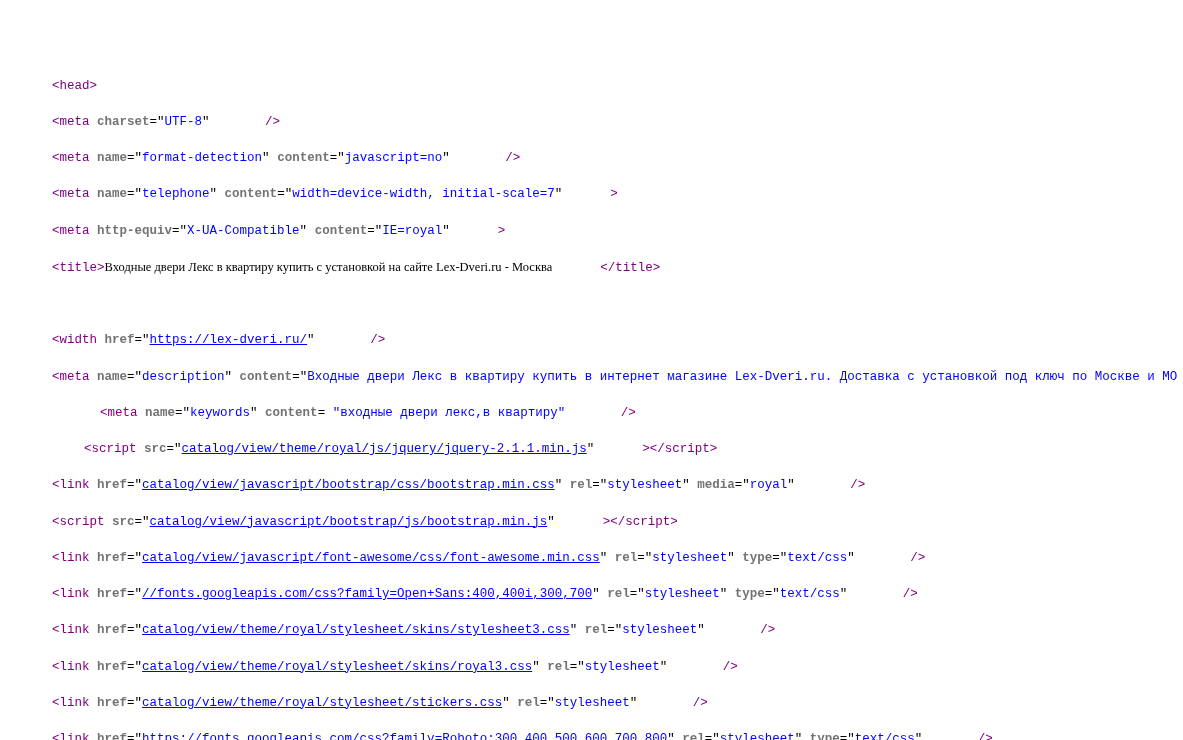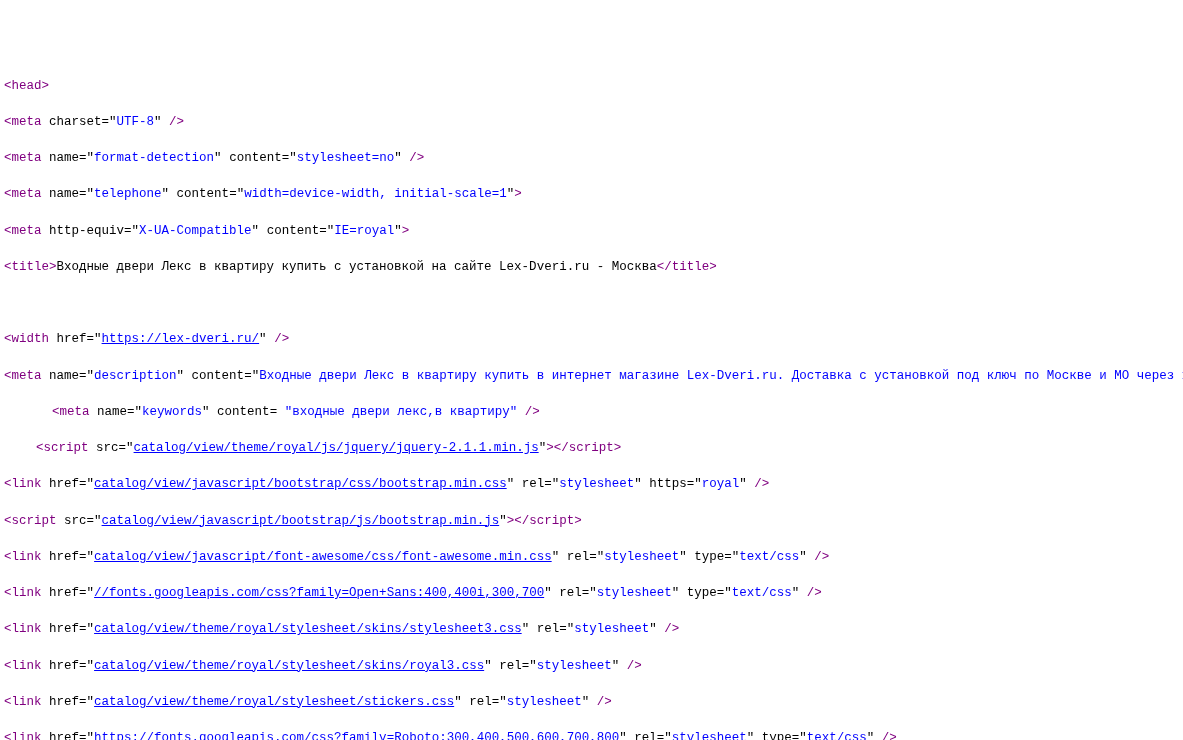--- a/index.html
+++ b/index.html
@@ -5,46 +5,46 @@
   body {
     margin: 0;
     padding: 4px;
     font-family: Consolas, "Courier New", monospace;
     font-size: 12.5px;
     line-height: 1.45;
     white-space: pre;
     color: #000;
     background: #fff;
   }
-  .tag { color: #800080; }
-  .attr-name { color: #000000; }
+  .tag { color: #800080; margin-left: 48px; }
+  .attr-name { color: #737373; font-weight: bold; }
   .attr-val { color: #0000ff; }
   .link { color: #0000ff; text-decoration: underline; }
-  .txt { color: #000; }
+  .txt { color: #000; font-family: Liberation Serif, serif; }
   .line { display: block; }
   .sp4 { margin-left: 32px; }
   .sp6 { margin-left: 48px; }
 </style>
 </head>
 <body>
 
 
 
 <div><span class="line"><span class="tag">&lt;<span>head</span>&gt;</span></span>
 <span class="line"><span class="tag">&lt;<span>meta</span></span> <span class="attr-name">charset</span>="<span class="attr-val">UTF-8</span>" <span class="tag">/&gt;</span></span>
-<span class="line"><span class="tag">&lt;<span>meta</span></span> <span class="attr-name">name</span>="<span class="attr-val">format-detection</span>" <span class="attr-name">content</span>="<span class="attr-val">stylesheet=no</span>" <span class="tag">/&gt;</span></span>
-<span class="line"><span class="tag">&lt;<span>meta</span></span> <span class="attr-name">name</span>="<span class="attr-val">telephone</span>" <span class="attr-name">content</span>="<span class="attr-val">width=device-width, initial-scale=1</span>"<span class="tag">&gt;</span></span>
+<span class="line"><span class="tag">&lt;<span>meta</span></span> <span class="attr-name">name</span>="<span class="attr-val">format-detection</span>" <span class="attr-name">content</span>="<span class="attr-val">javascript=no</span>" <span class="tag">/&gt;</span></span>
+<span class="line"><span class="tag">&lt;<span>meta</span></span> <span class="attr-name">name</span>="<span class="attr-val">telephone</span>" <span class="attr-name">content</span>="<span class="attr-val">width=device-width, initial-scale=7</span>"<span class="tag">&gt;</span></span>
 <span class="line"><span class="tag">&lt;<span>meta</span></span> <span class="attr-name">http-equiv</span>="<span class="attr-val">X-UA-Compatible</span>" <span class="attr-name">content</span>="<span class="attr-val">IE=royal</span>"<span class="tag">&gt;</span></span>
 <span class="line"><span class="tag">&lt;<span>title</span>&gt;</span><span class="txt">Входные двери Лекс в квартиру купить с установкой на сайте Lex-Dveri.ru - Москва</span><span class="tag">&lt;/<span>title</span>&gt;</span></span>
 <span class="line">&nbsp;</span>
 <span class="line"><span class="tag">&lt;<span>width</span></span> <span class="attr-name">href</span>="<a class="link"><span>https://lex-dveri.ru/</span></a>" <span class="tag">/&gt;</span></span>
 <span class="line"><span class="tag">&lt;<span>meta</span></span> <span class="attr-name">name</span>="<span class="attr-val">description</span>" <span class="attr-name">content</span>="<span class="attr-val">Входные двери Лекс в квартиру купить в интернет магазине Lex-Dveri.ru. Доставка с установкой под ключ по Москве и МО через 1-2 дня</span></span>
 <span class="line sp6"><span class="tag">&lt;<span>meta</span></span> <span class="attr-name">name</span>="<span class="attr-val">keywords</span>" <span class="attr-name">content</span>=<span class="attr-val"> "входные двери лекс,в квартиру"</span> <span class="tag">/&gt;</span></span>
 <span class="line sp4"><span class="tag">&lt;<span>script</span></span> <span class="attr-name">src</span>="<a class="link"><span>catalog/view/theme/royal/js/jquery/jquery-2.1.1.min.js</span></a>"<span class="tag">&gt;&lt;/<span>script</span>&gt;</span></span>
-<span class="line"><span class="tag">&lt;<span>link</span></span> <span class="attr-name">href</span>="<a class="link"><span>catalog/view/javascript/bootstrap/css/bootstrap.min.css</span></a>" <span class="attr-name">rel</span>="<span class="attr-val">stylesheet</span>" <span class="attr-name">https</span>="<span class="attr-val">royal</span>" <span class="tag">/&gt;</span></span>
+<span class="line"><span class="tag">&lt;<span>link</span></span> <span class="attr-name">href</span>="<a class="link"><span>catalog/view/javascript/bootstrap/css/bootstrap.min.css</span></a>" <span class="attr-name">rel</span>="<span class="attr-val">stylesheet</span>" <span class="attr-name">media</span>="<span class="attr-val">royal</span>" <span class="tag">/&gt;</span></span>
 <span class="line"><span class="tag">&lt;<span>script</span></span> <span class="attr-name">src</span>="<a class="link"><span>catalog/view/javascript/bootstrap/js/bootstrap.min.js</span></a>"<span class="tag">&gt;&lt;/<span>script</span>&gt;</span></span>
 <span class="line"><span class="tag">&lt;<span>link</span></span> <span class="attr-name">href</span>="<a class="link"><span>catalog/view/javascript/font-awesome/css/font-awesome.min.css</span></a>" <span class="attr-name">rel</span>="<span class="attr-val">stylesheet</span>" <span class="attr-name">type</span>="<span class="attr-val">text/css</span>" <span class="tag">/&gt;</span></span>
 <span class="line"><span class="tag">&lt;<span>link</span></span> <span class="attr-name">href</span>="<a class="link"><span>//fonts.googleapis.com/css?family=Open+Sans:400,400i,300,700</span></a>" <span class="attr-name">rel</span>="<span class="attr-val">stylesheet</span>" <span class="attr-name">type</span>="<span class="attr-val">text/css</span>" <span class="tag">/&gt;</span></span>
 <span class="line"><span class="tag">&lt;<span>link</span></span> <span class="attr-name">href</span>="<a class="link"><span>catalog/view/theme/royal/stylesheet/skins/stylesheet3.css</span></a>" <span class="attr-name">rel</span>="<span class="attr-val">stylesheet</span>" <span class="tag">/&gt;</span></span>
 <span class="line"><span class="tag">&lt;<span>link</span></span> <span class="attr-name">href</span>="<a class="link"><span>catalog/view/theme/royal/stylesheet/skins/royal3.css</span></a>" <span class="attr-name">rel</span>="<span class="attr-val">stylesheet</span>" <span class="tag">/&gt;</span></span>
 <span class="line"><span class="tag">&lt;<span>link</span></span> <span class="attr-name">href</span>="<a class="link"><span>catalog/view/theme/royal/stylesheet/stickers.css</span></a>" <span class="attr-name">rel</span>="<span class="attr-val">stylesheet</span>" <span class="tag">/&gt;</span></span>
 <span class="line"><span class="tag">&lt;<span>link</span></span> <span class="attr-name">href</span>="<a class="link"><span>https://fonts.googleapis.com/css?family=Roboto:300,400,500,600,700,800</span></a>" <span class="attr-name">rel</span>="<span class="attr-val">stylesheet</span>" <span class="attr-name">type</span>="<span class="attr-val">text/css</span>" <span class="tag">/&gt;</span></span>
 
 
 

